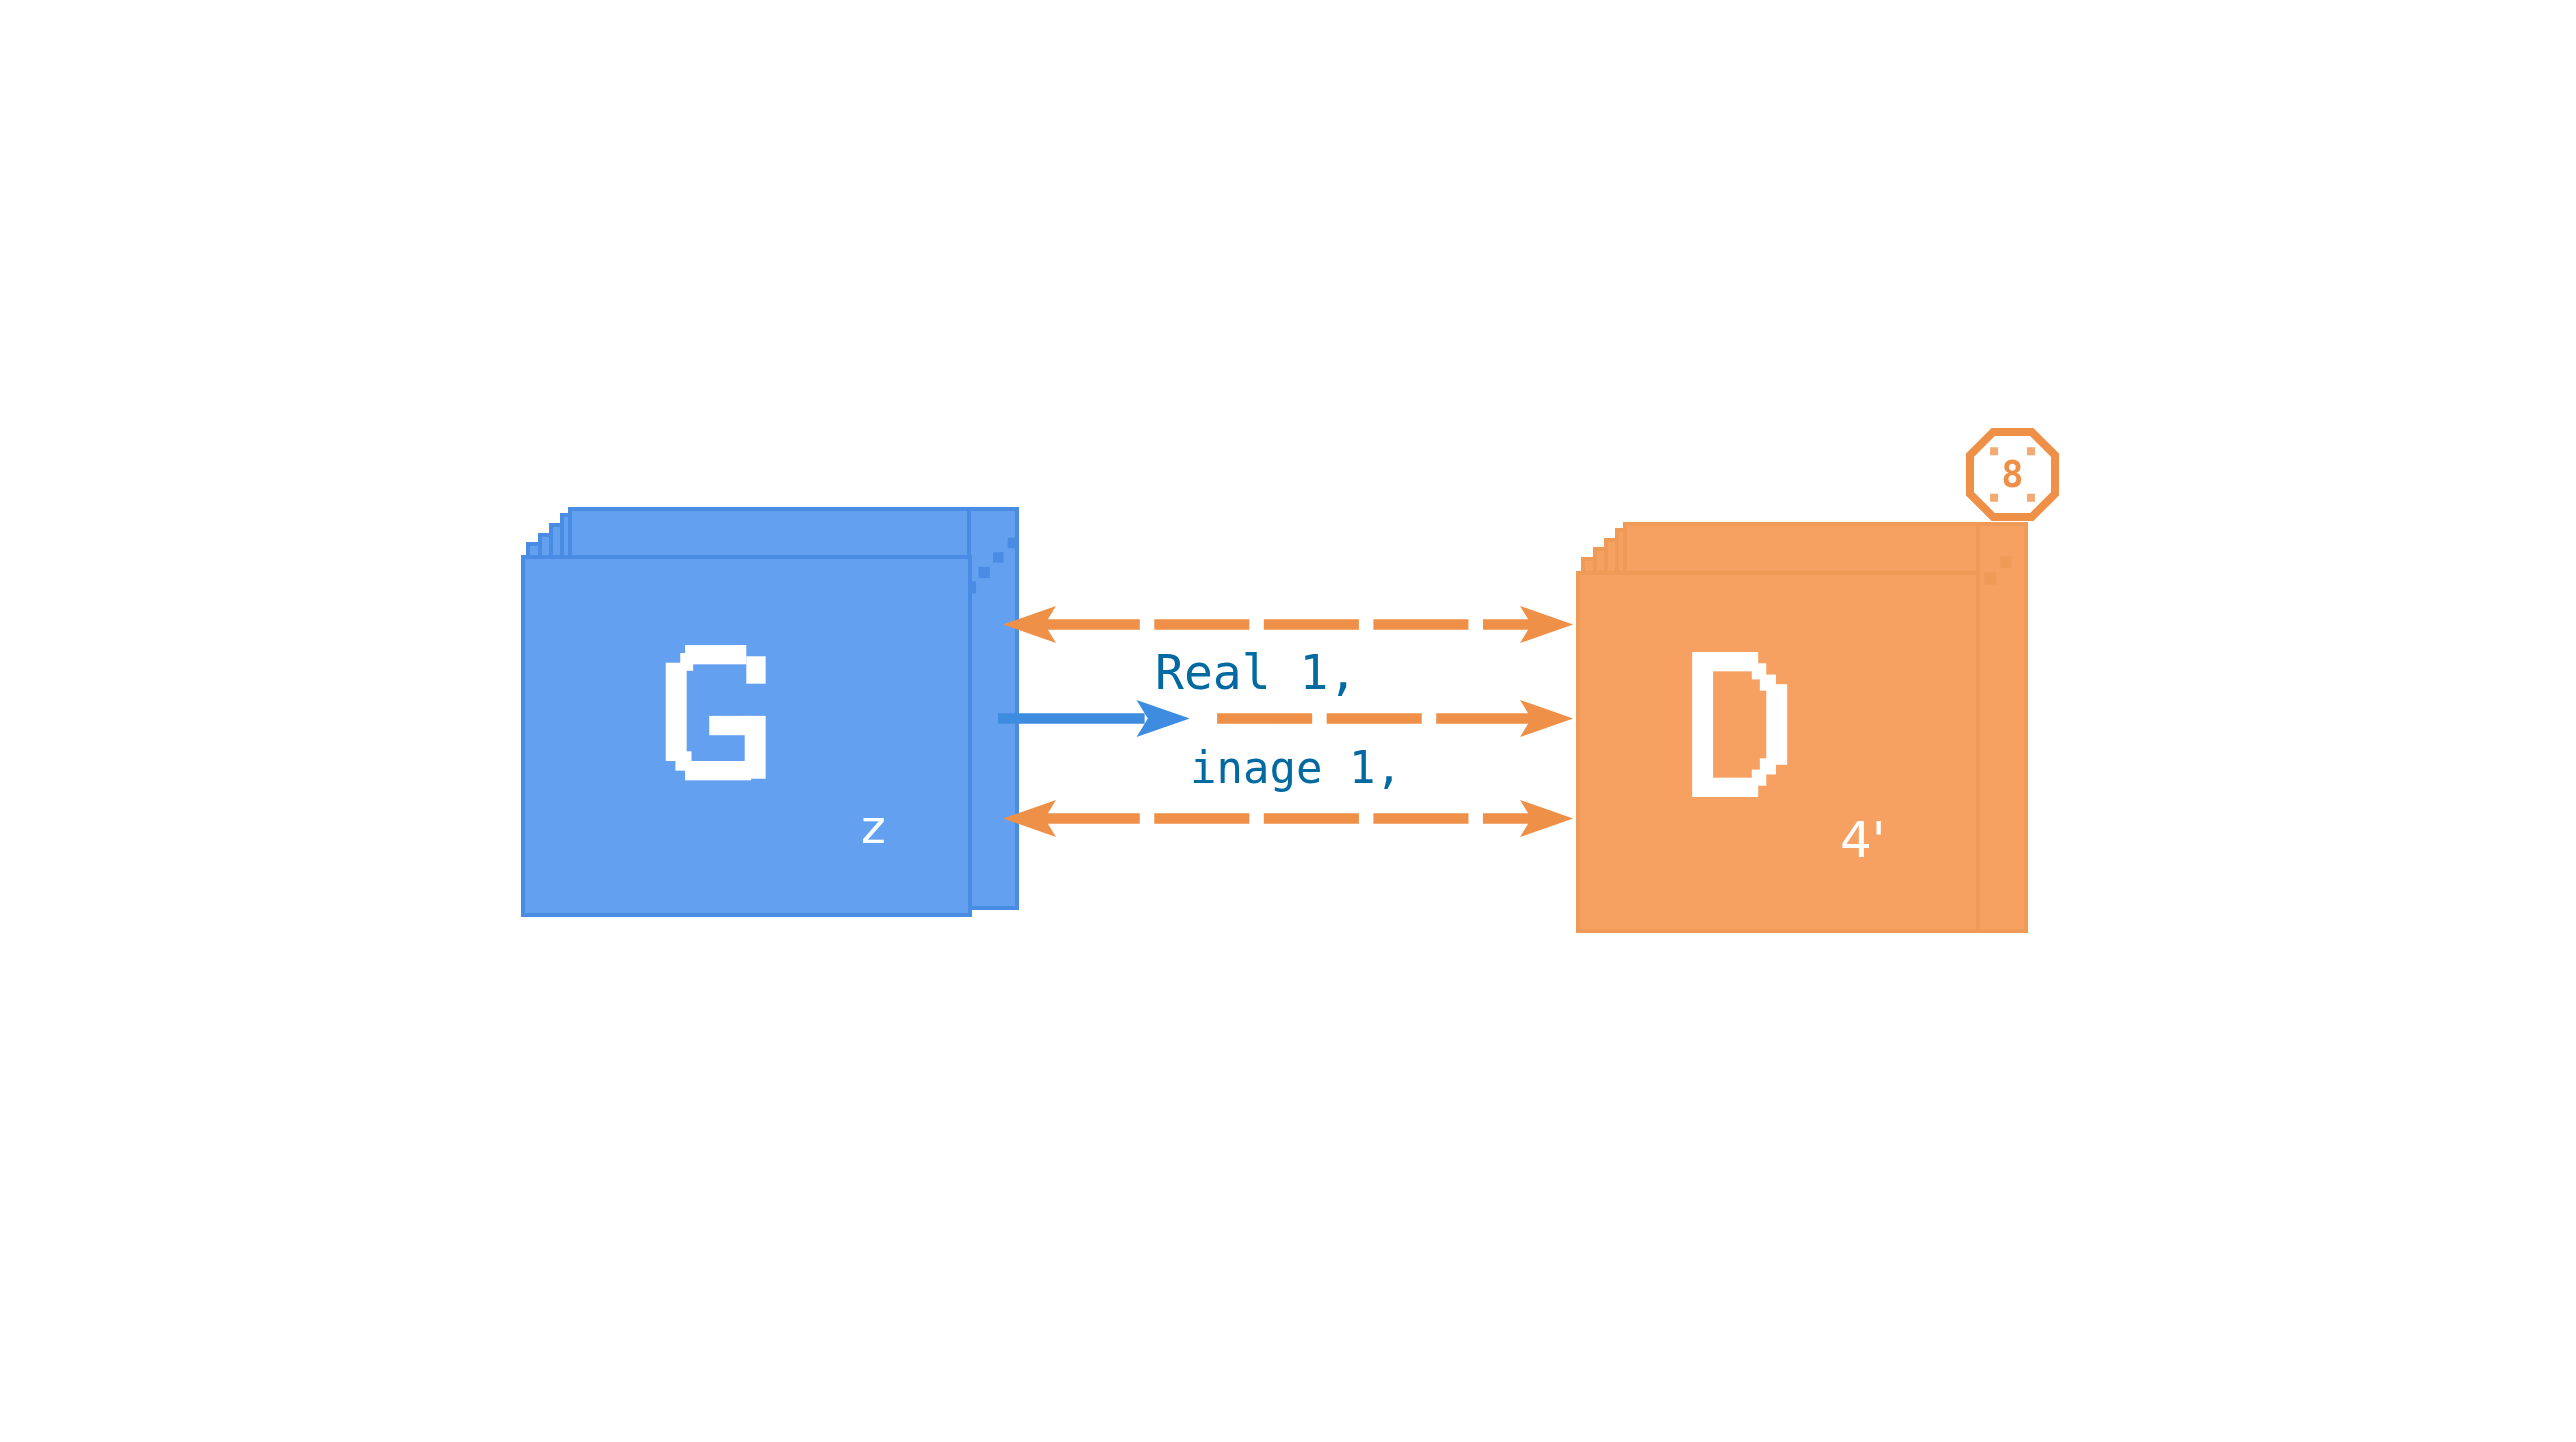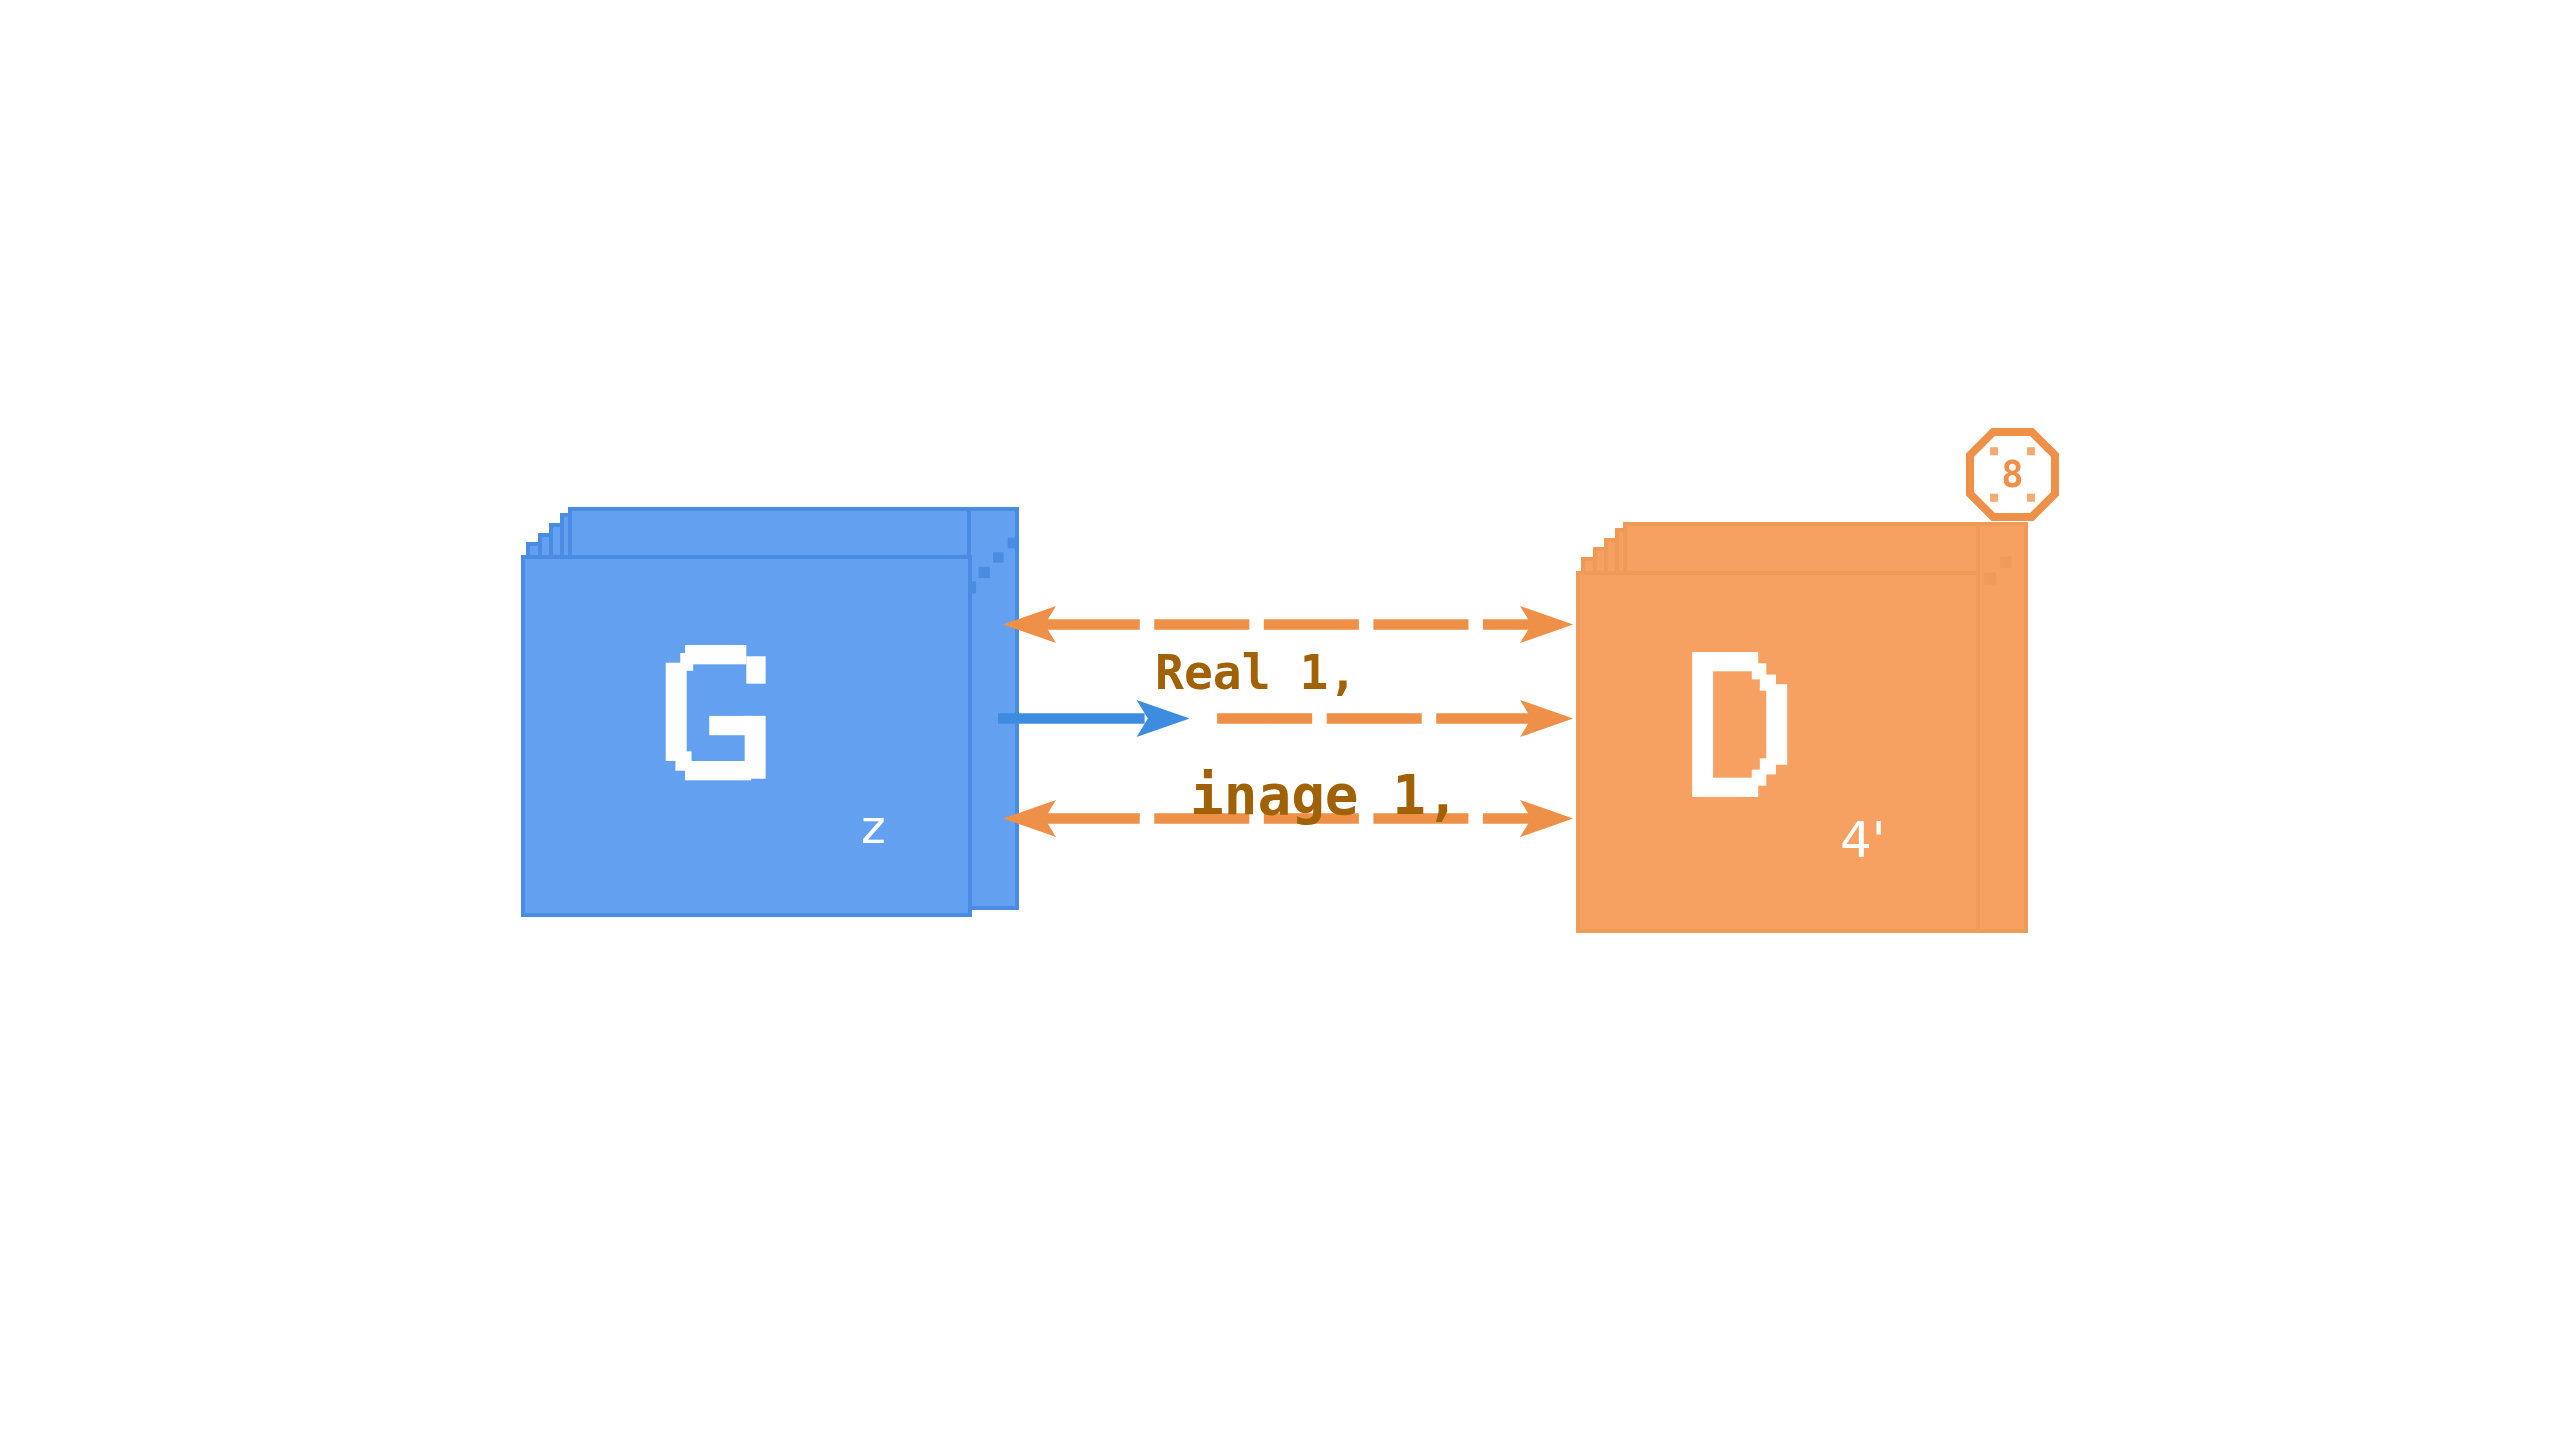--- a/index.html
+++ b/index.html
@@ -52,23 +52,23 @@
   
   .arrow-row {
     position: absolute;
     height: 32px;
   }
   .arrow-row svg { display: block; overflow: visible; }
 
   
   .center-label {
     position: absolute;
-    color: #a16207;
+    color: #0369a1;
     font-family: "DejaVu Sans Mono", monospace;
-    font-weight: 700;
+    font-weight: 400;
     white-space: nowrap;
     user-select: none;
   }
 
   
   .badge {
     position: absolute;
   }
   .badge svg { display:block; }
   .badge .badge-num {
@@ -212,16 +212,16 @@
   <div class="arrow-row" style="left:998px; top:799px; width:580px;">
     <svg width="580" height="39" viewBox="0 0 720 48">
       <line x1="58" y1="24" x2="662" y2="24" stroke="#ef9048" stroke-width="13" stroke-dasharray="118 18"></line>
       <path d="M 6 24 L 72 1 L 58 24 L 72 47 Z" fill="#ef9048"></path>
       <path d="M 714 24 L 648 1 L 662 24 L 648 47 Z" fill="#ef9048"></path>
     </svg>
   </div>
 
   <div class="center-label" style="left:1155px; top:644px; font-size:48px;">Real 1,</div>
 
-  <div class="center-label" style="left:1190px; top:742px; font-size:56px;margin-top:20px;">inage 1,</div>
+  <div class="center-label" style="left:1190px; top:742px; font-size:44px;">inage 1,</div>
 
 </div>
 
 
 </body></html>

